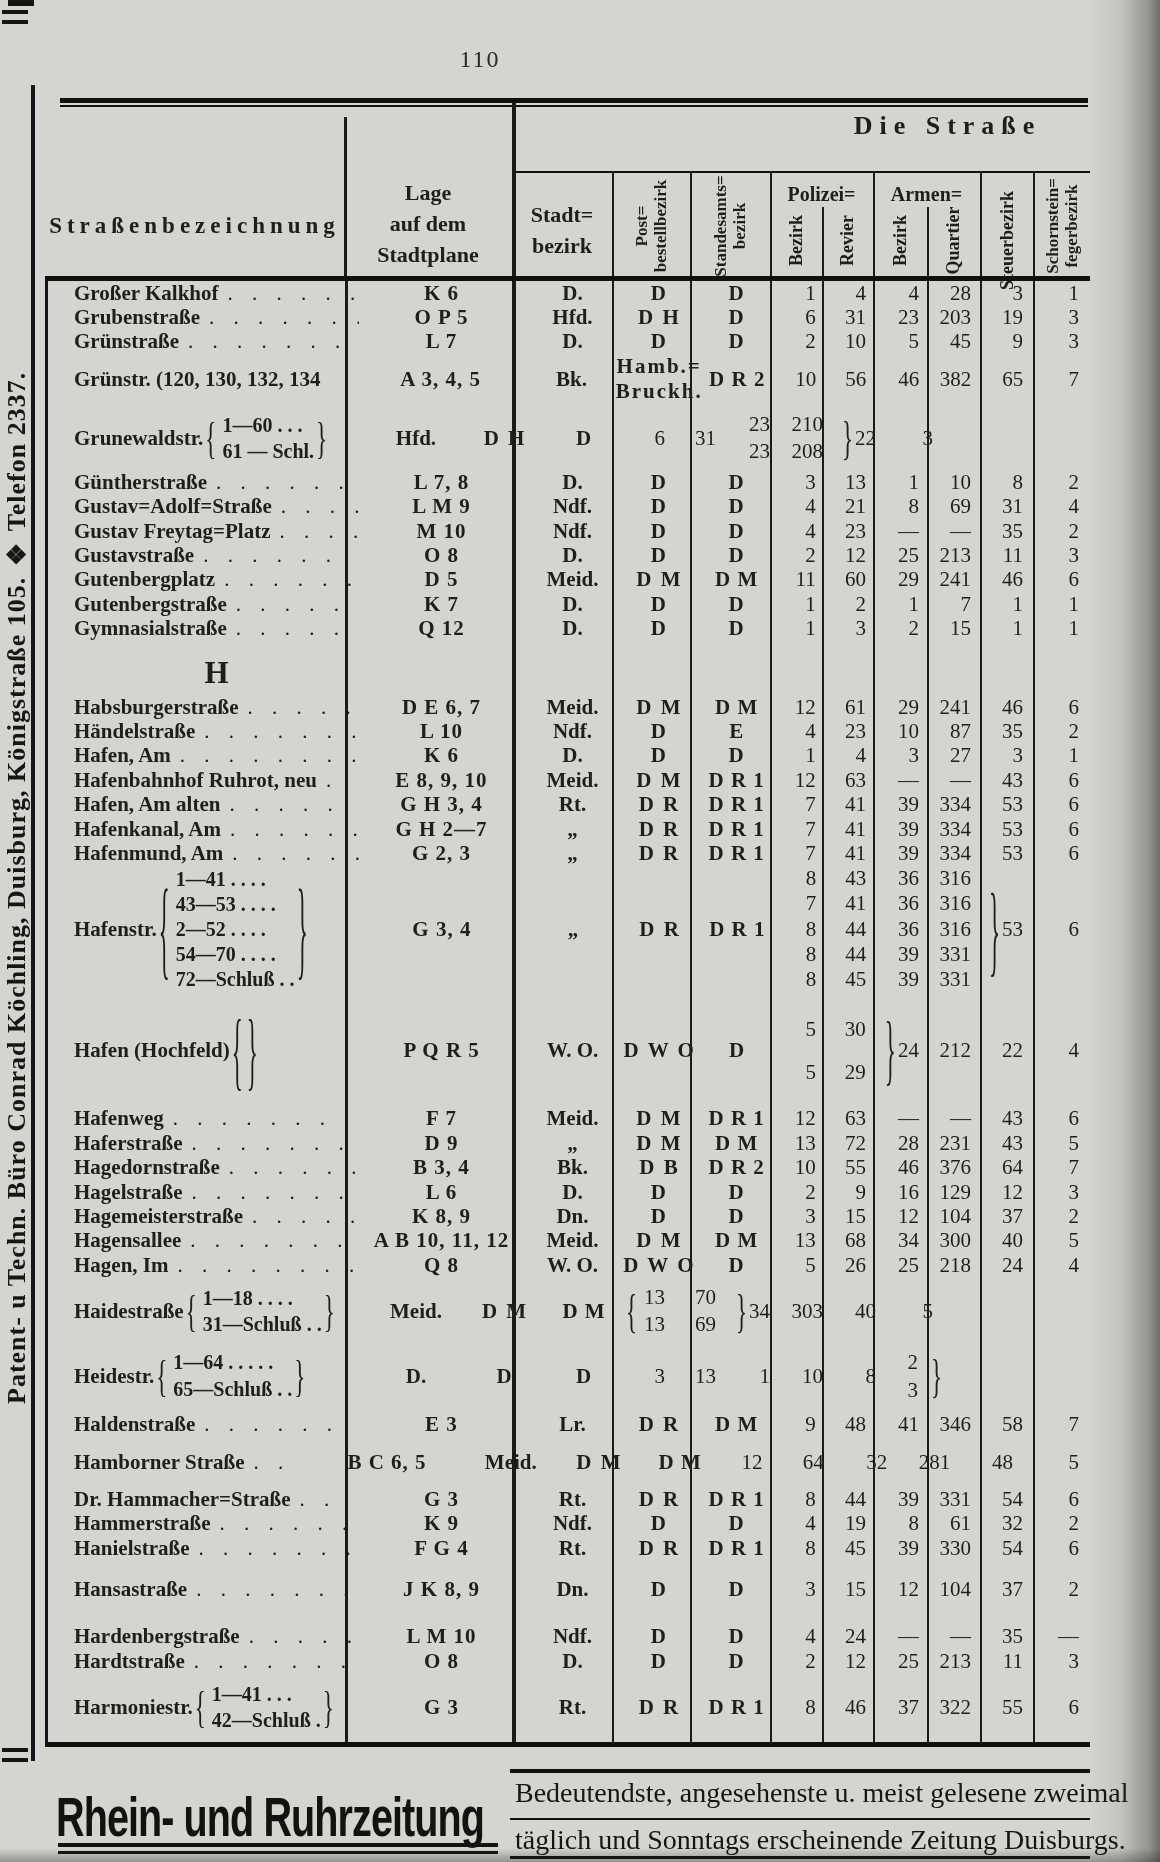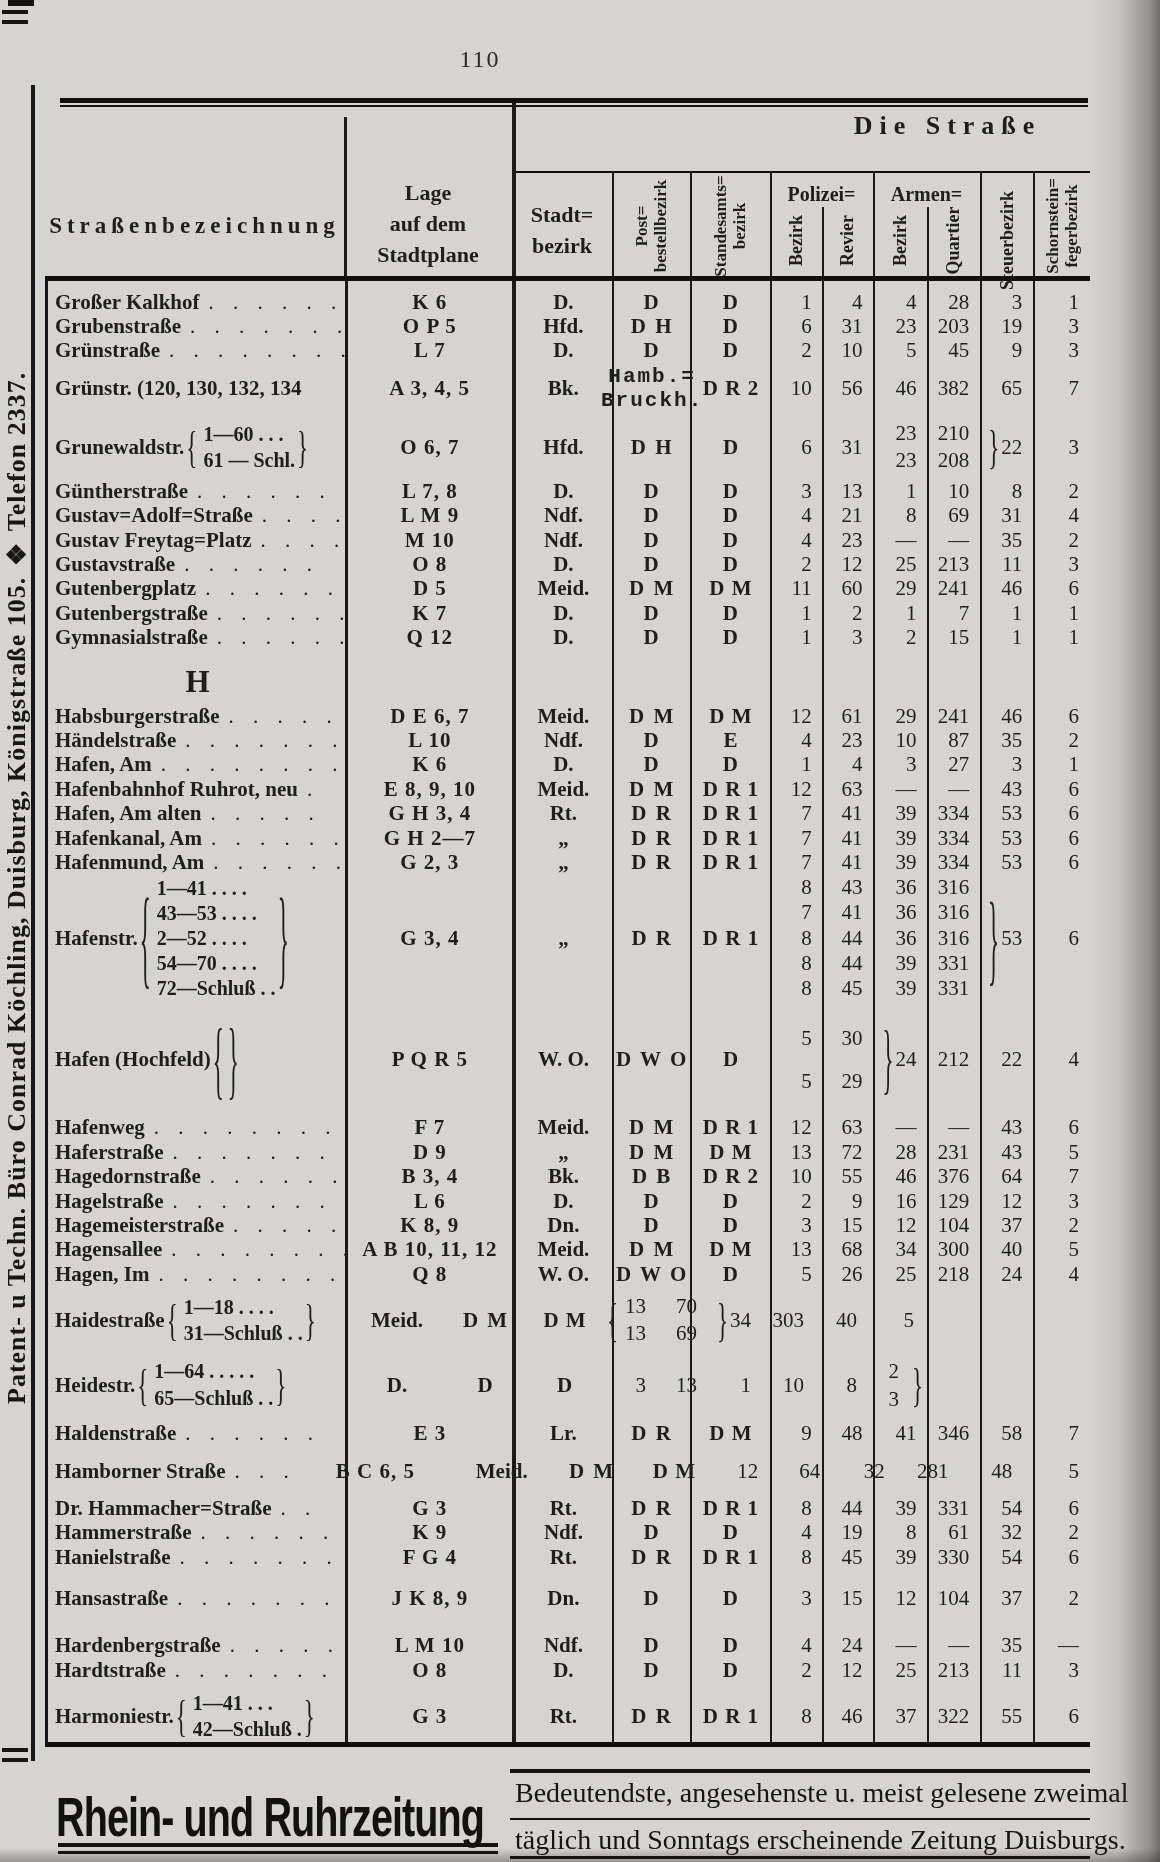--- a/index.html
+++ b/index.html
@@ -38,38 +38,38 @@
   #h-stadt{position:absolute;left:467px;top:104px;width:100px;text-align:center;
     font-size:22px;font-weight:700;line-height:31px;}
   .grp-label{position:absolute;top:88px;text-align:center;font-size:20px;font-weight:700;}
   .rot{position:absolute;transform:rotate(-90deg);text-align:center;font-weight:700;
     line-height:19px;font-size:17px;white-space:nowrap;}
   .rot1{font-size:18px;}
 
   
   #tbody{position:relative;height:1461px;border-left:3.5px solid #15141a;overflow:hidden;}
   #tbody .colline{position:absolute;top:0;height:100%;}
-  #rows{position:relative;padding-top:9px;}
+  #rows{position:relative;margin-left:19px;}
   .row{display:flex;align-items:stretch;height:24.4px;}
   .cell{display:flex;align-items:center;box-sizing:border-box;font-size:21px;overflow:visible;}
   .c-name{width:299px;padding-left:7px;font-weight:700;}
   .c-lage{width:168px;justify-content:center;font-weight:700;letter-spacing:1px;}
   .c-stadt{width:100px;justify-content:center;font-weight:700;}
   .c-post{width:78px;justify-content:center;font-weight:700;letter-spacing:2px;}
   .c-stand{width:80px;justify-content:center;font-weight:700;letter-spacing:1px;}
   .c-n1{width:52px;}.c-n2{width:51px;}.c-n3{width:54px;}.c-n4{width:53px;}
   .c-n5{width:53px;}.c-n6{width:57px;}
   .num{justify-content:flex-end;padding-right:11px;}
   .dots{margin-left:9px;letter-spacing:7px;font-weight:400;white-space:nowrap;overflow:hidden;}
   .gname{white-space:nowrap;}
   .glines{display:flex;flex-direction:column;justify-content:space-evenly;height:100%;
     margin-left:4px;font-weight:700;font-size:20px;white-space:nowrap;}
   .ml{display:flex;flex-direction:column;justify-content:space-evenly;height:100%;
     align-items:flex-end;width:100%;padding-right:11px;box-sizing:border-box;}
-  .mlc{align-items:center;padding-right:0;font-family:Liberation Mono, monospace;}
+  .mlc{align-items:center;padding-right:0;}
   .br{display:inline-block;font-size:23px;font-weight:400;transform-origin:center;
       margin:0 2px;line-height:1;}
   .sec-label{width:299px;text-align:center;font-size:31px;font-weight:700;}
   .row .cell:first-child{overflow:hidden;}
 
   
   #footer-brand{position:absolute;left:56px;top:1786px;width:450px;
     font-family:"Liberation Sans","DejaVu Sans",sans-serif;font-weight:700;font-size:43px;
     transform:scale(.92,1.28);transform-origin:left top;letter-spacing:-1px;color:#131211;
     white-space:nowrap;}
@@ -232,21 +232,20 @@
           <div class="row" style="height: 56px; margin-top: 6px;">
             <div class="cell c-name">
               <span class="gname">Grunewaldstr.</span>
               <span class="br" style="transform: scaleY(1.9);">{</span>
               <div class="glines">
                 <div>1—60  .  .  .</div>
                 <div>61 — Schl.</div>
               </div>
               <span class="br" style="transform: scaleY(1.9);">}</span>
             </div>
-            <div class="cell c-lage">O 6, 7</div>
             <div class="cell c-stadt">Hfd.</div>
             <div class="cell c-post">D H</div>
             <div class="cell c-stand">D</div>
             <div class="cell c-n1 num">6</div>
             <div class="cell c-n2 num">31</div>
             <div class="cell c-n3" style="justify-content: flex-start;">
               <div class="ml">
                 <div>23</div>
                 <div>23</div>
               </div>

